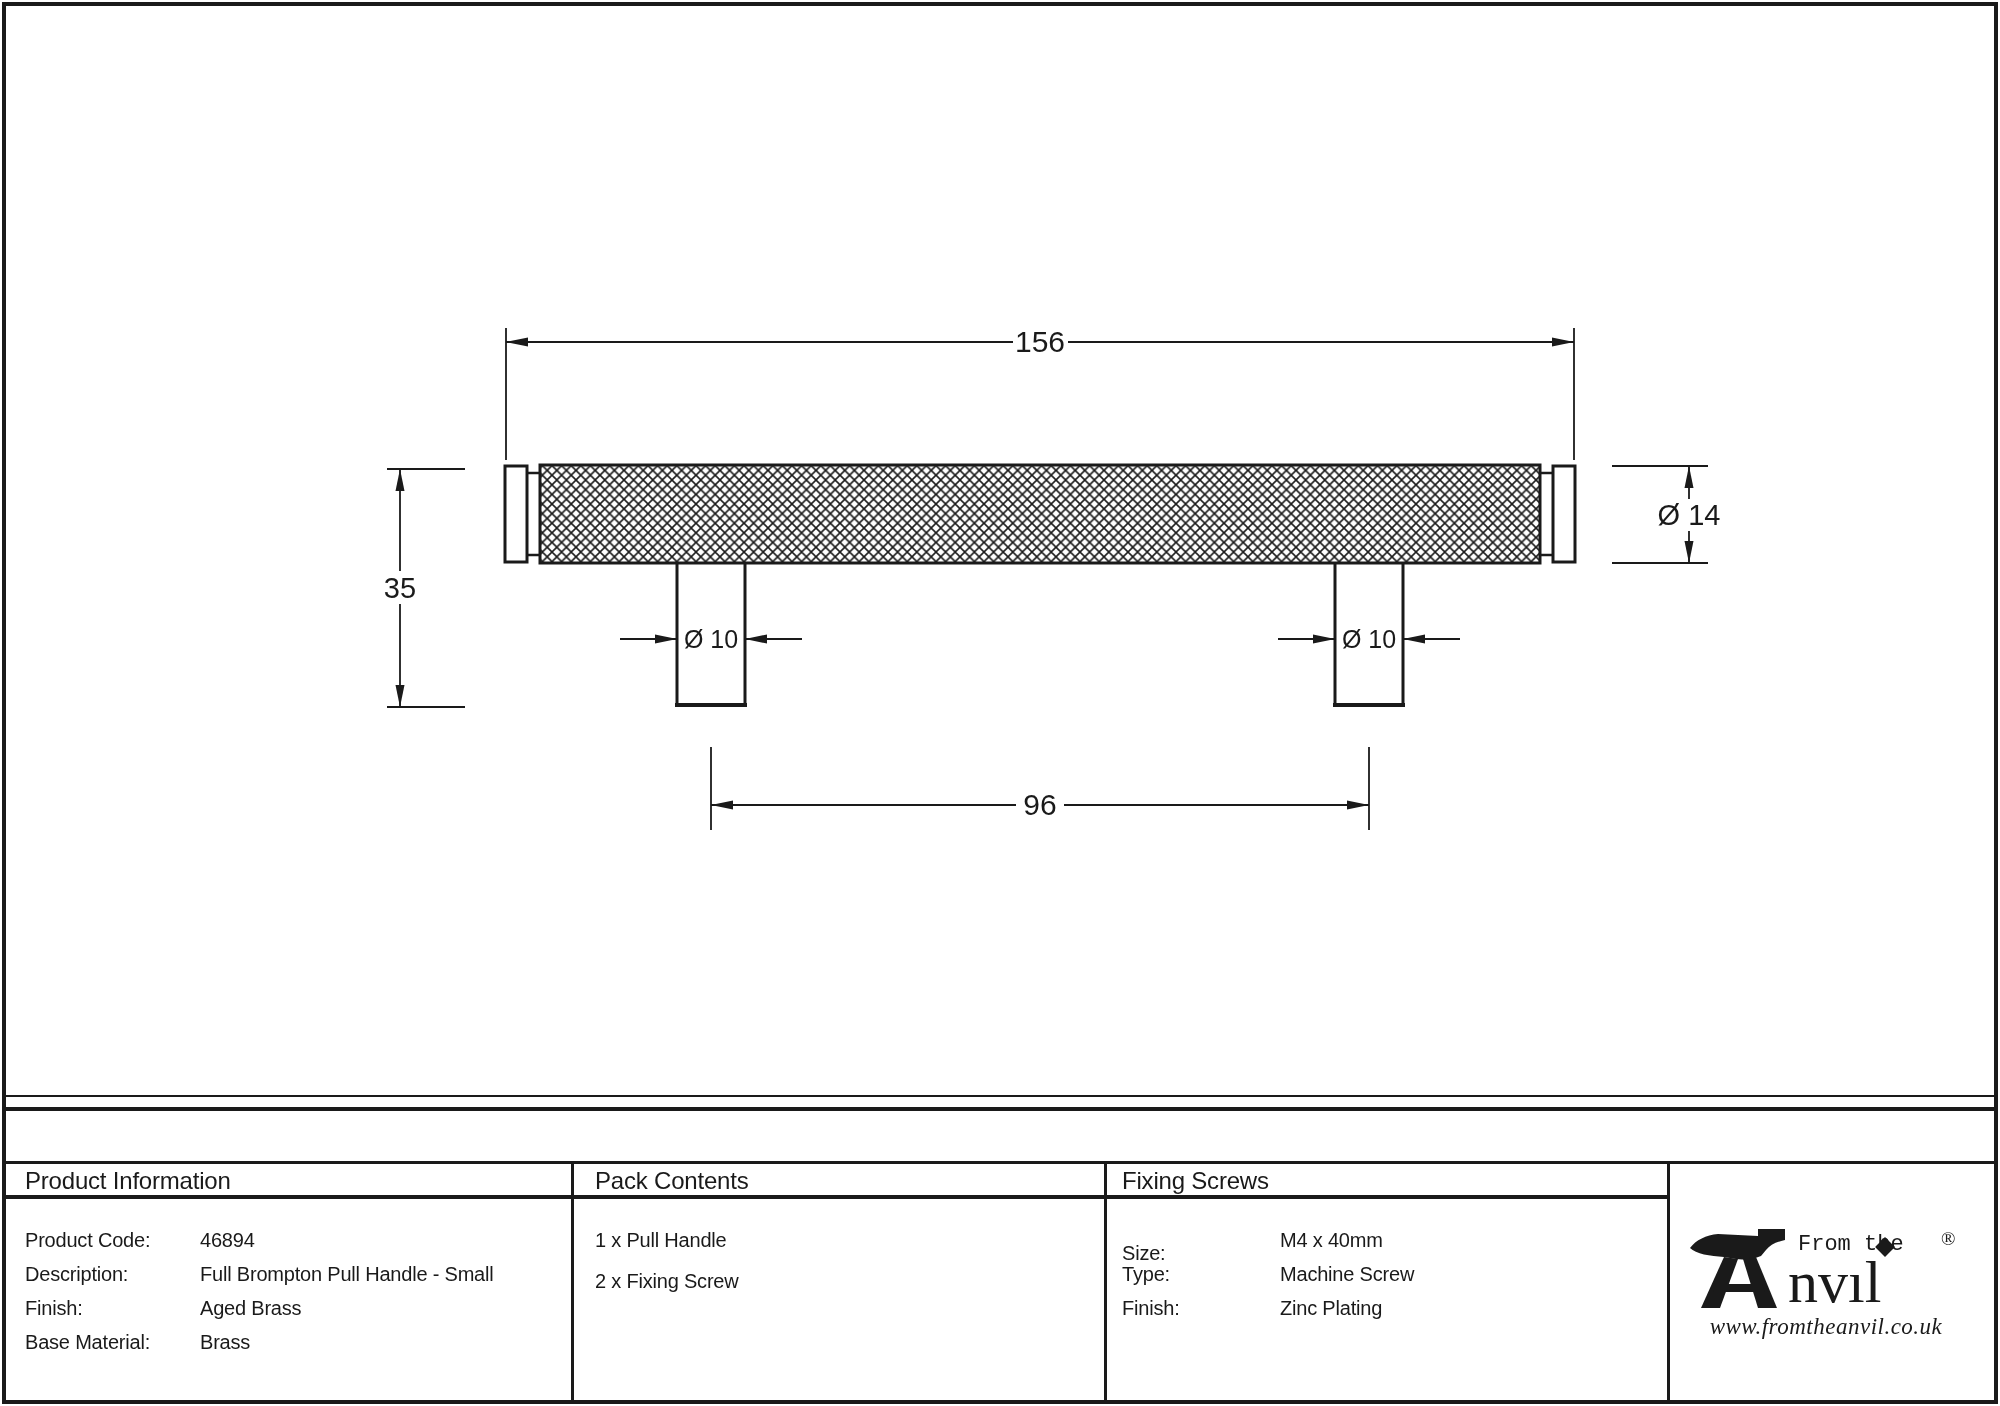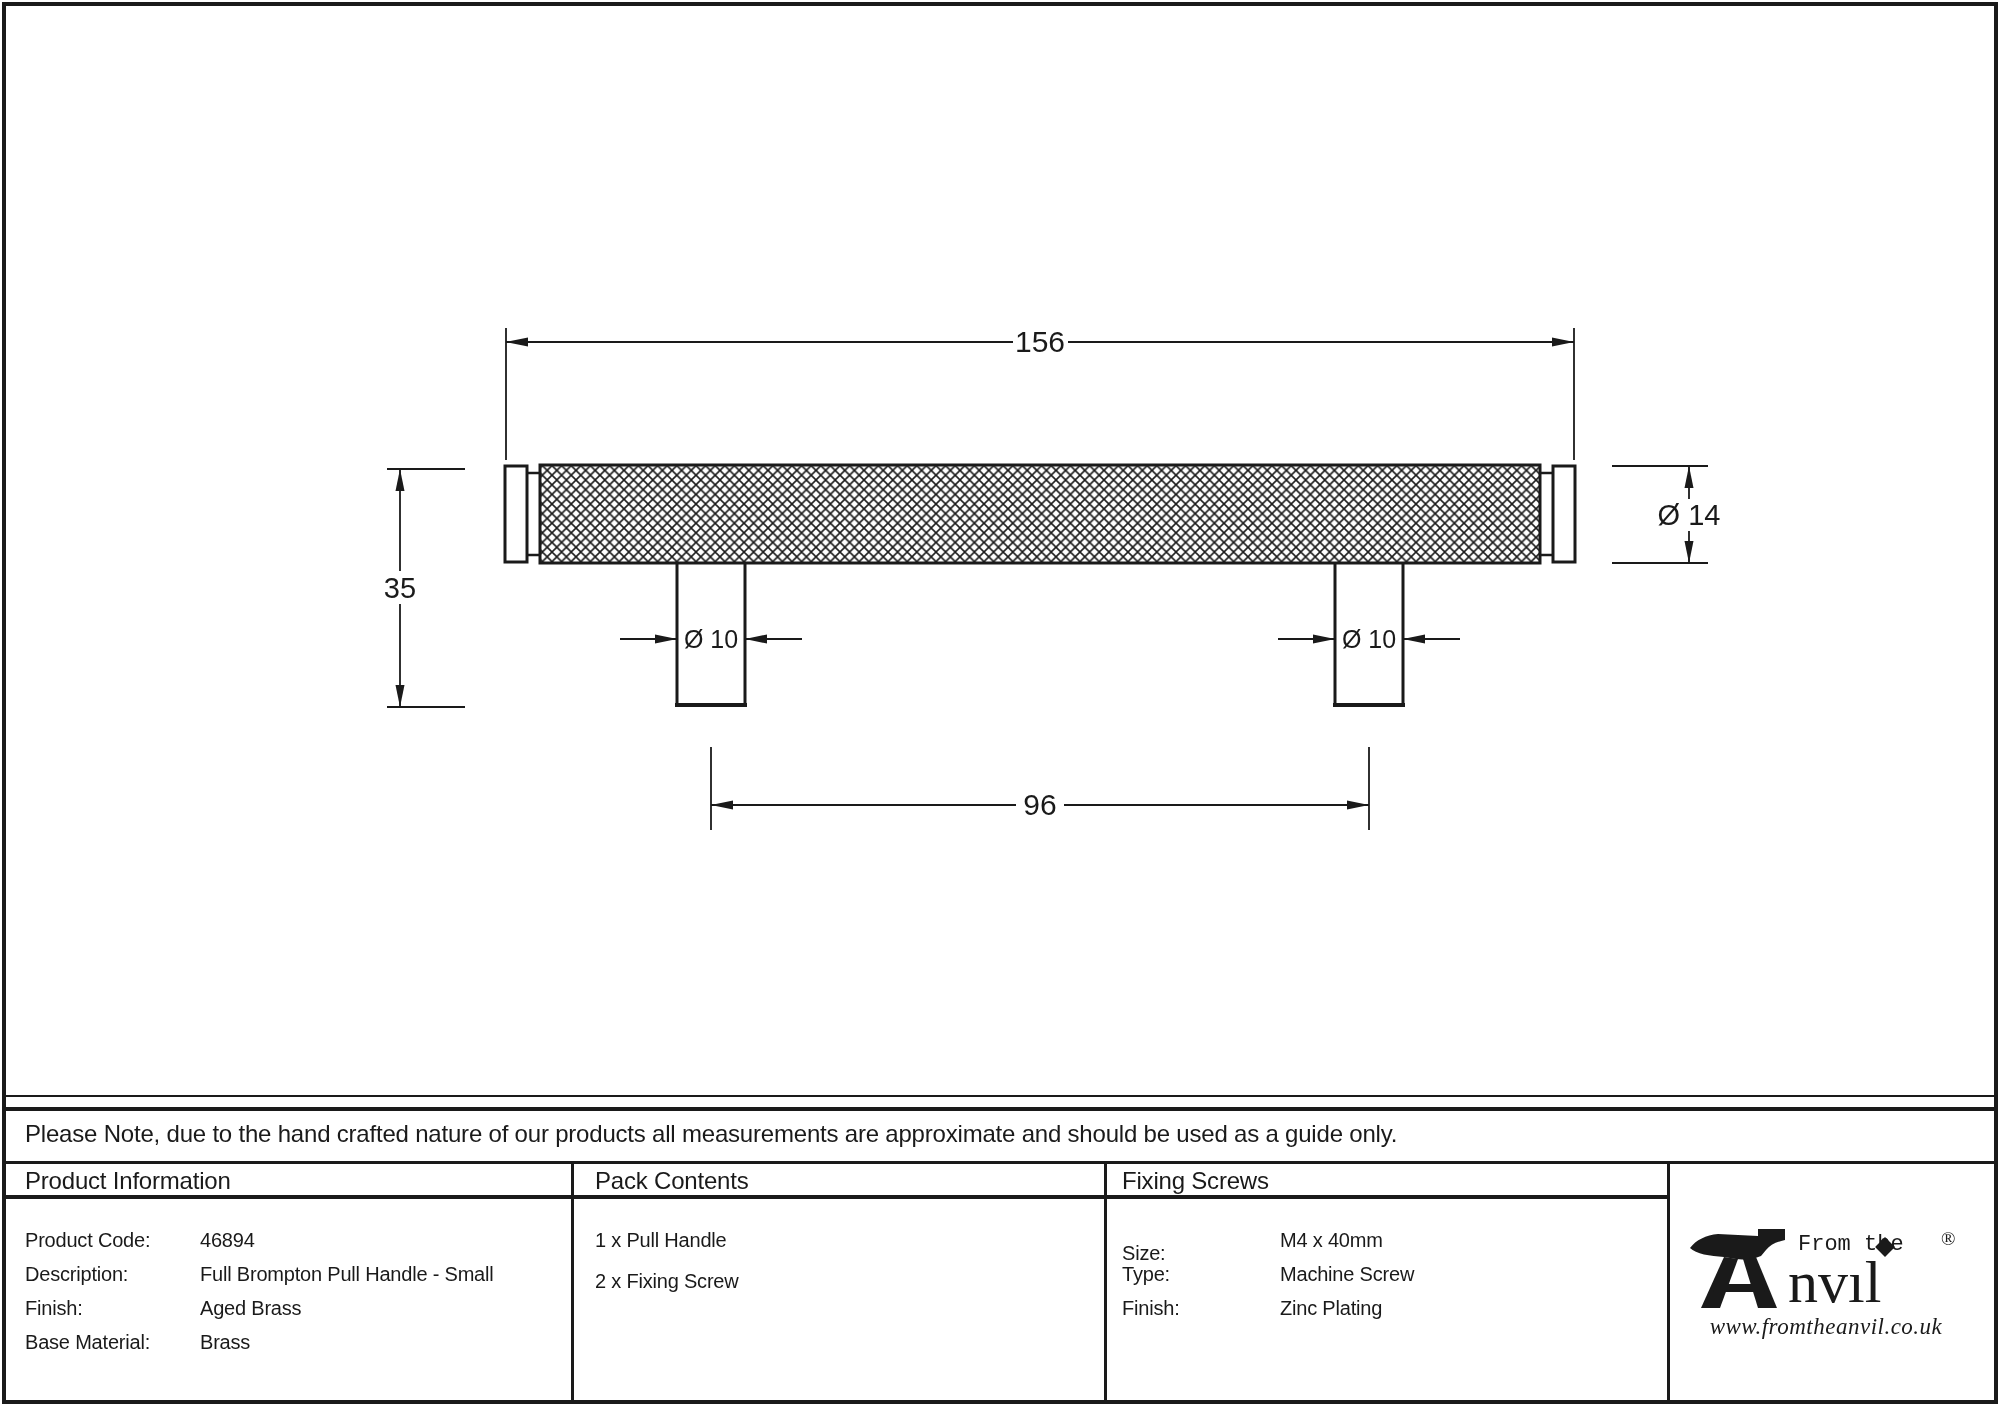--- a/index.html
+++ b/index.html
@@ -159,21 +159,20 @@
   </svg>
 
   <div class="hrule" style="left:6px;right:6px;top:1095px;height:2px;"></div>
   <div class="hrule" style="left:6px;right:6px;top:1107px;height:4px;"></div>
   <div class="hrule" style="left:6px;right:6px;top:1161px;height:3px;"></div>
   <div class="hrule" style="left:6px;width:1661px;top:1195px;height:4px;"></div>
   <div class="vrule" style="left:571px;top:1161px;height:239px;width:3px;"></div>
   <div class="vrule" style="left:1104px;top:1161px;height:239px;width:3px;"></div>
   <div class="vrule" style="left:1667px;top:1161px;height:239px;width:3px;"></div>
 
-  <div class="note-text">Please Note, due to the hand crafted nature of our products all measurements are approximate and should be used as a guide only.</div>
 
   <div class="th" style="left:25px;">Product Information</div>
   <div class="th" style="left:595px;">Pack Contents</div>
   <div class="th" style="left:1122px;">Fixing Screws</div>
 
   <div class="cell-text" style="left:25px;top:1226px;">Product Code:</div>
   <div class="cell-text" style="left:200px;top:1226px;">46894</div>
   <div class="cell-text" style="left:25px;top:1260px;">Description:</div>
   <div class="cell-text" style="left:200px;top:1260px;">Full Brompton Pull Handle - Small</div>
   <div class="cell-text" style="left:25px;top:1294px;">Finish:</div>

